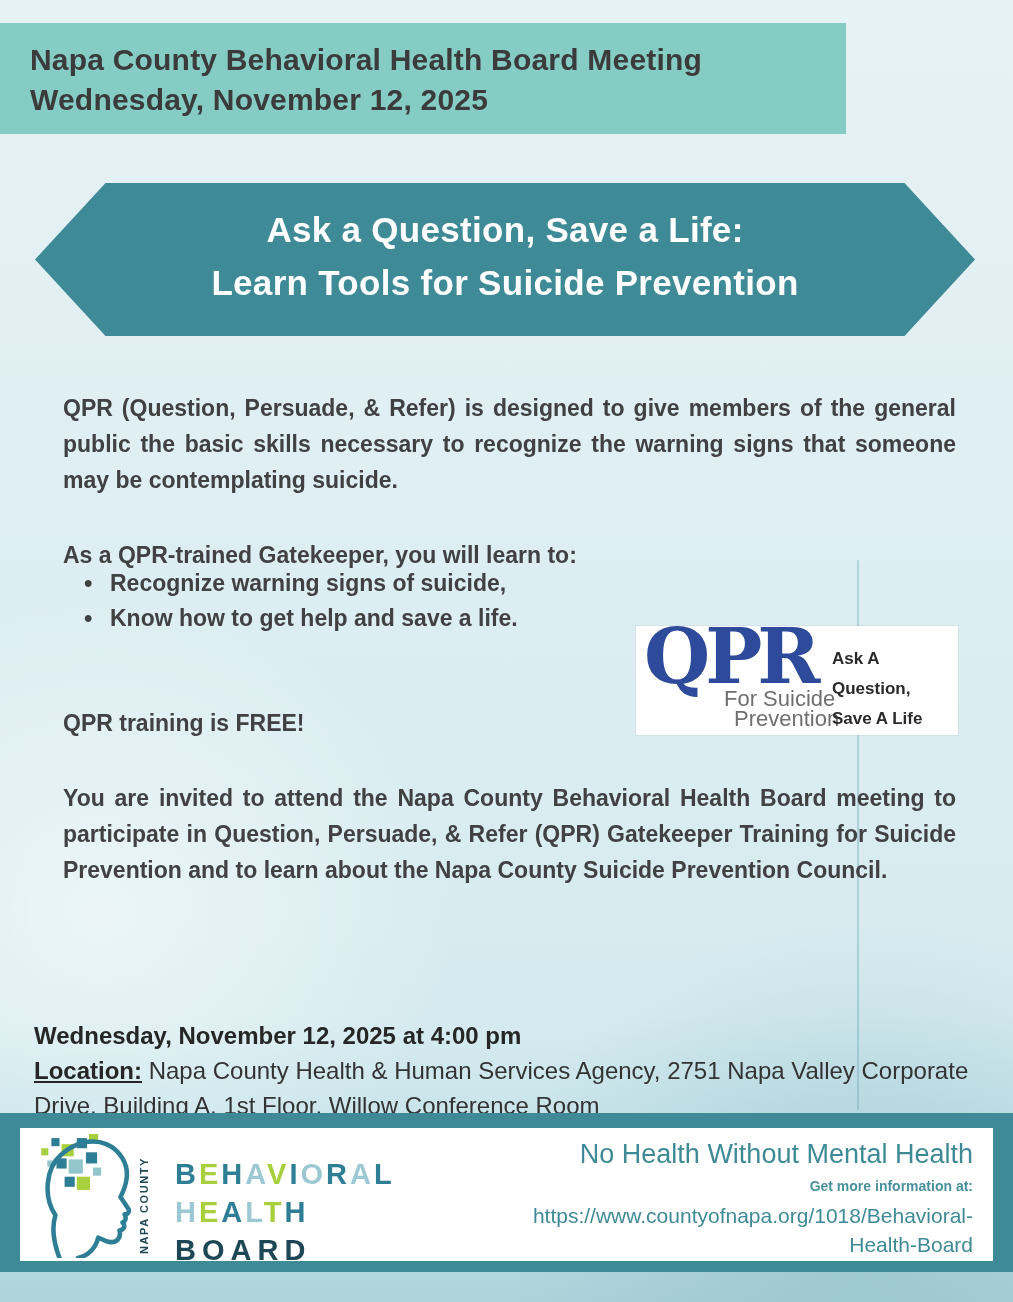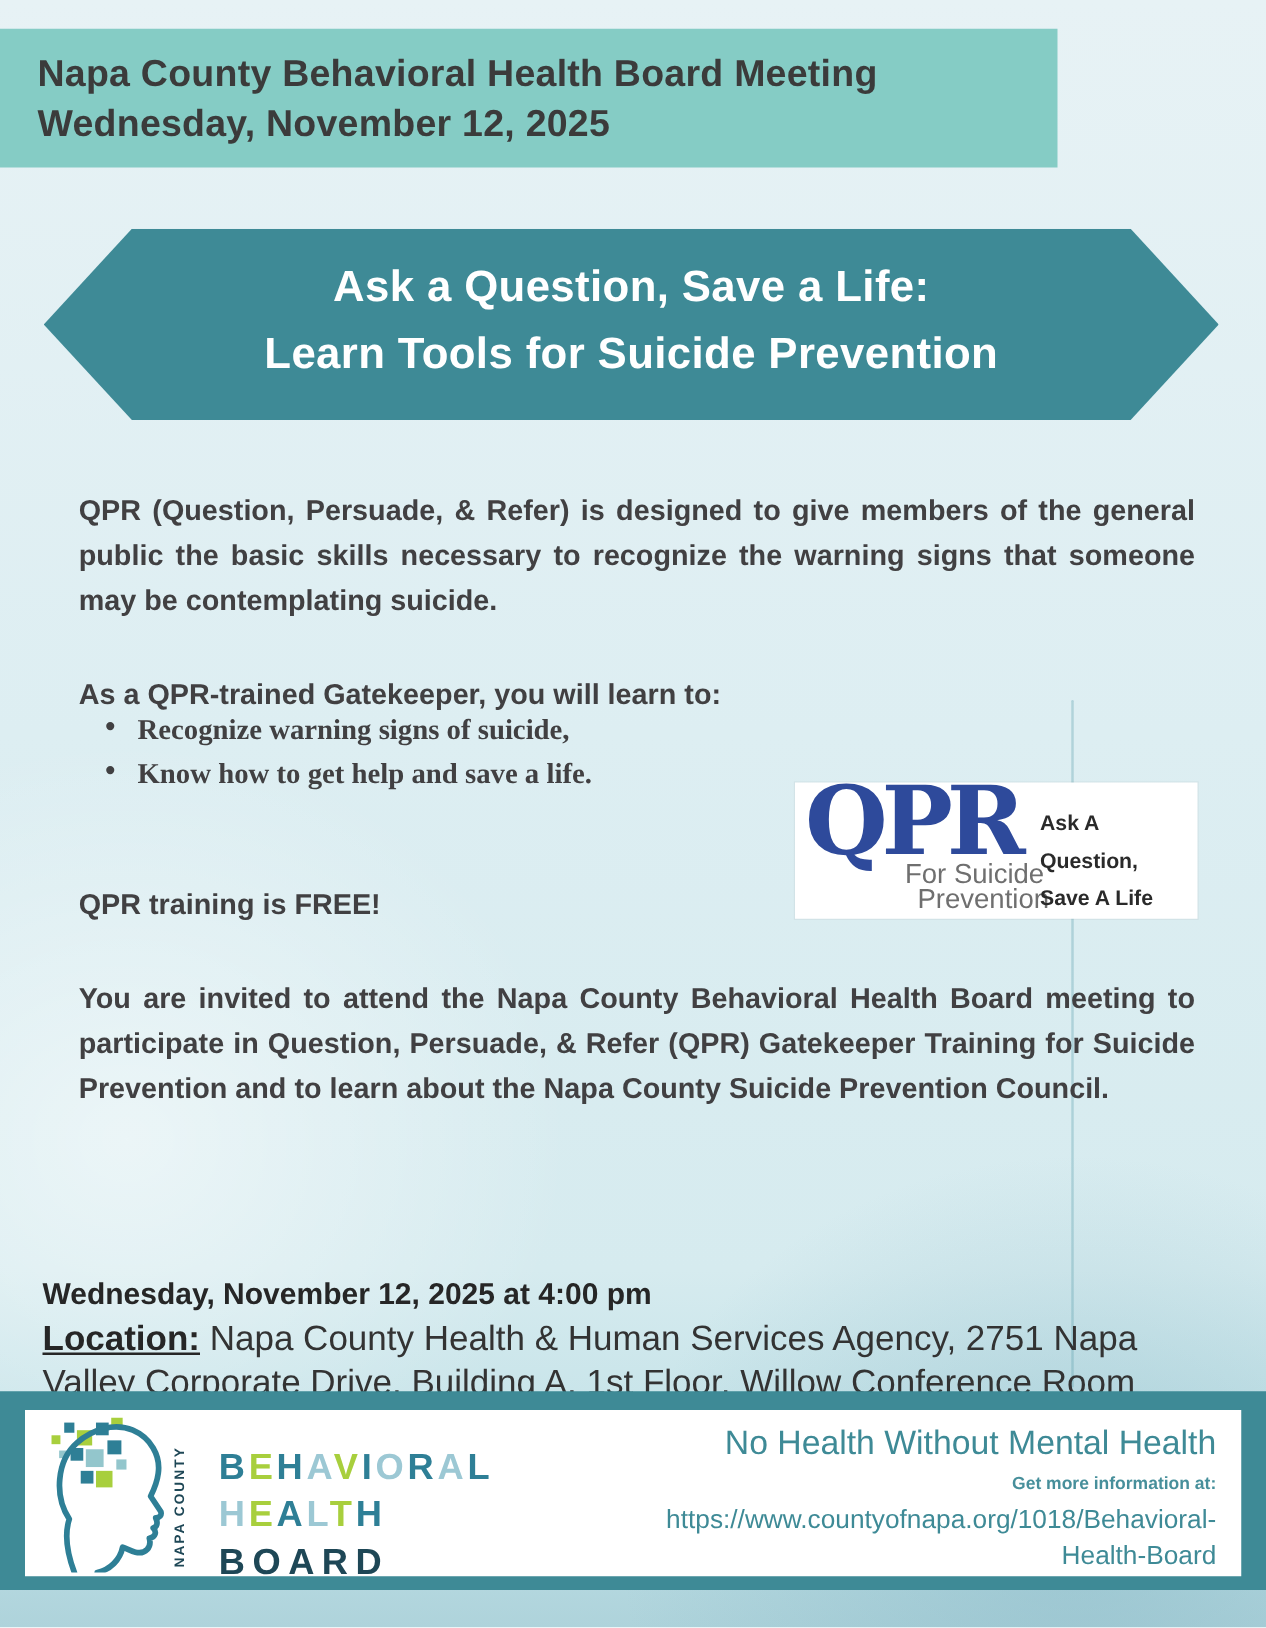--- a/index.html
+++ b/index.html
@@ -36,21 +36,21 @@
     position:absolute; left:63px; width:893px;
     font-size:23px; font-weight:bold; color:#414042;
     line-height:36px; text-align:justify;
   }
   .intro { top:390px; }
   .invite { top:780px; }
   .gk-heading { position:absolute; left:63px; top:542px; font-size:23px; font-weight:bold; color:#414042; }
   .bullets { position:absolute; left:84px; top:566px; list-style:none; }
   .bullets li {
     position:relative; padding-left:26px; font-size:23px; font-weight:bold;
-    color:#414042; line-height:35px;font-family:Liberation Serif, serif;
+    color:#414042; line-height:35px;
   }
   .bullets li::before { content:"•"; position:absolute; left:0; top:-1px; font-size:24px; }
   .free-line { position:absolute; left:63px; top:710px; font-size:23px; font-weight:bold; color:#414042; }
   
   .qpr-box {
     position:absolute; left:636px; top:626px; width:322px; height:109px;
     background:#fff; box-shadow:0 0 0 1px rgba(0,0,0,.04);
   }
   .qpr-acronym {
     position:absolute; left:8px; top:-14px;
@@ -61,21 +61,21 @@
     position:absolute; left:88px; top:63px; font-size:22px; color:#6f6f6f; line-height:20px;
   }
   .qpr-sub .l2 { padding-left:10px; }
   .qpr-tag {
     position:absolute; left:196px; top:18px; font-size:17px; font-weight:bold;
     color:#2a2a2a; line-height:30px;
   }
   
   .event { position:absolute; left:34px; top:983px; width:948px; color:#2d2d2d; }
   .event .dt { font-size:24px; font-weight:bold; line-height:35px; color:#262626;margin-top:35px; }
-  .event .loc { font-size:28px; line-height:35px; color:#333; }
+  .event .loc { font-size:24px; line-height:35px; color:#333; }
   .event .loc .label { font-weight:bold; text-decoration:underline; color:#262626; }
   
   .footer-band { position:absolute; left:0; top:1113px; width:1013px; height:159px; background:#3e8a96; }
   .footer-box { position:absolute; left:20px; top:1128px; width:973px; height:133px; background:#fff; }
   .logo-head-svg { position:absolute; left:38px; top:1134px; }
   .logo-vertical {
     position:absolute; left:136px; top:1160px; width:16px; height:96px;
   }
   .logo-vertical span {
     position:absolute; left:-40px; top:40px; transform:rotate(-90deg); transform-origin:center;

